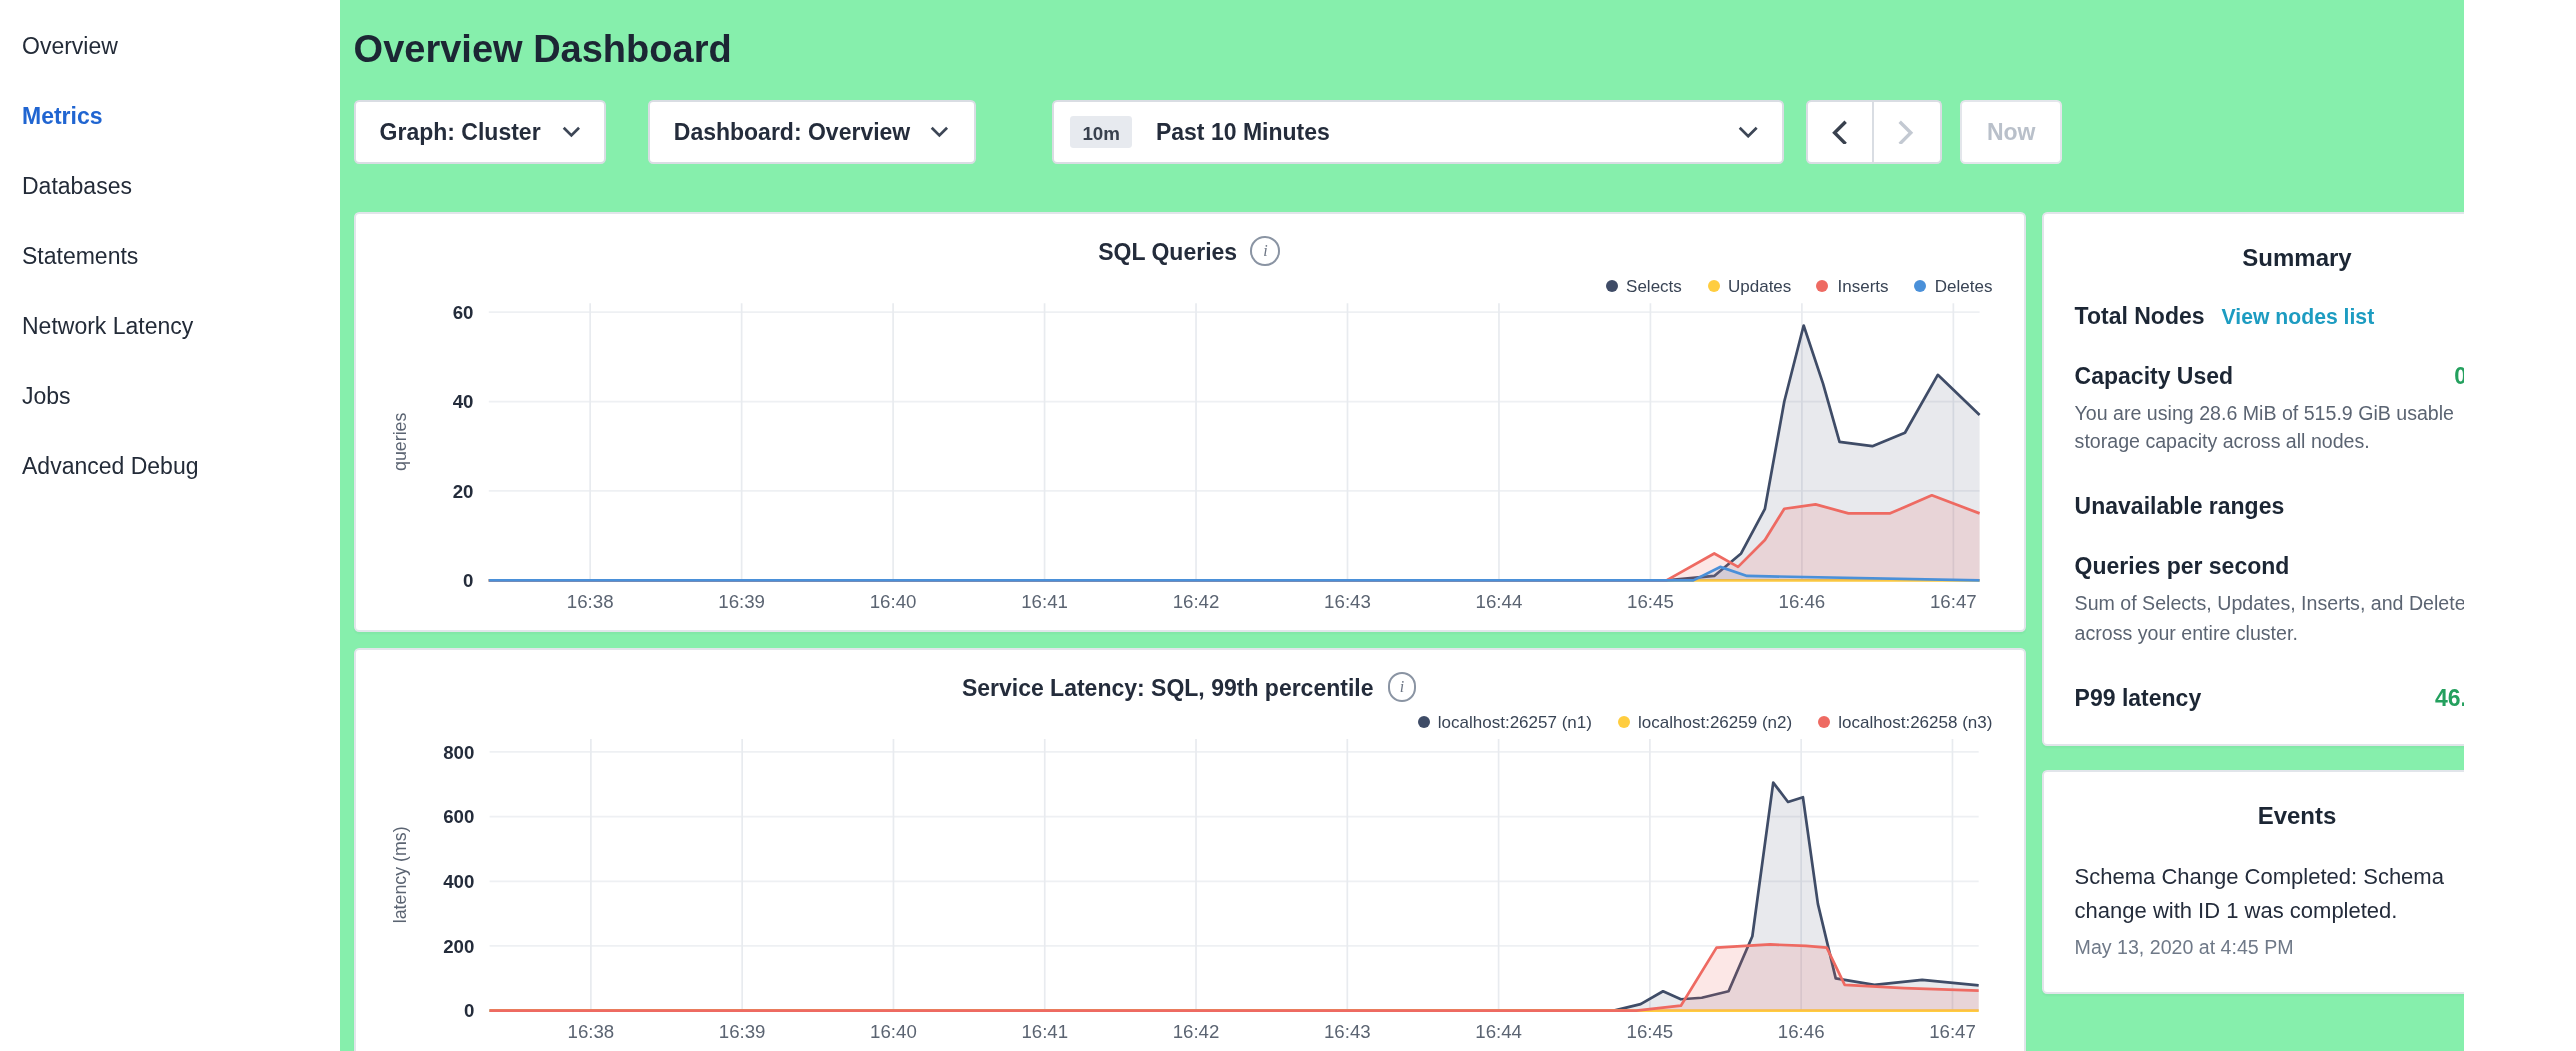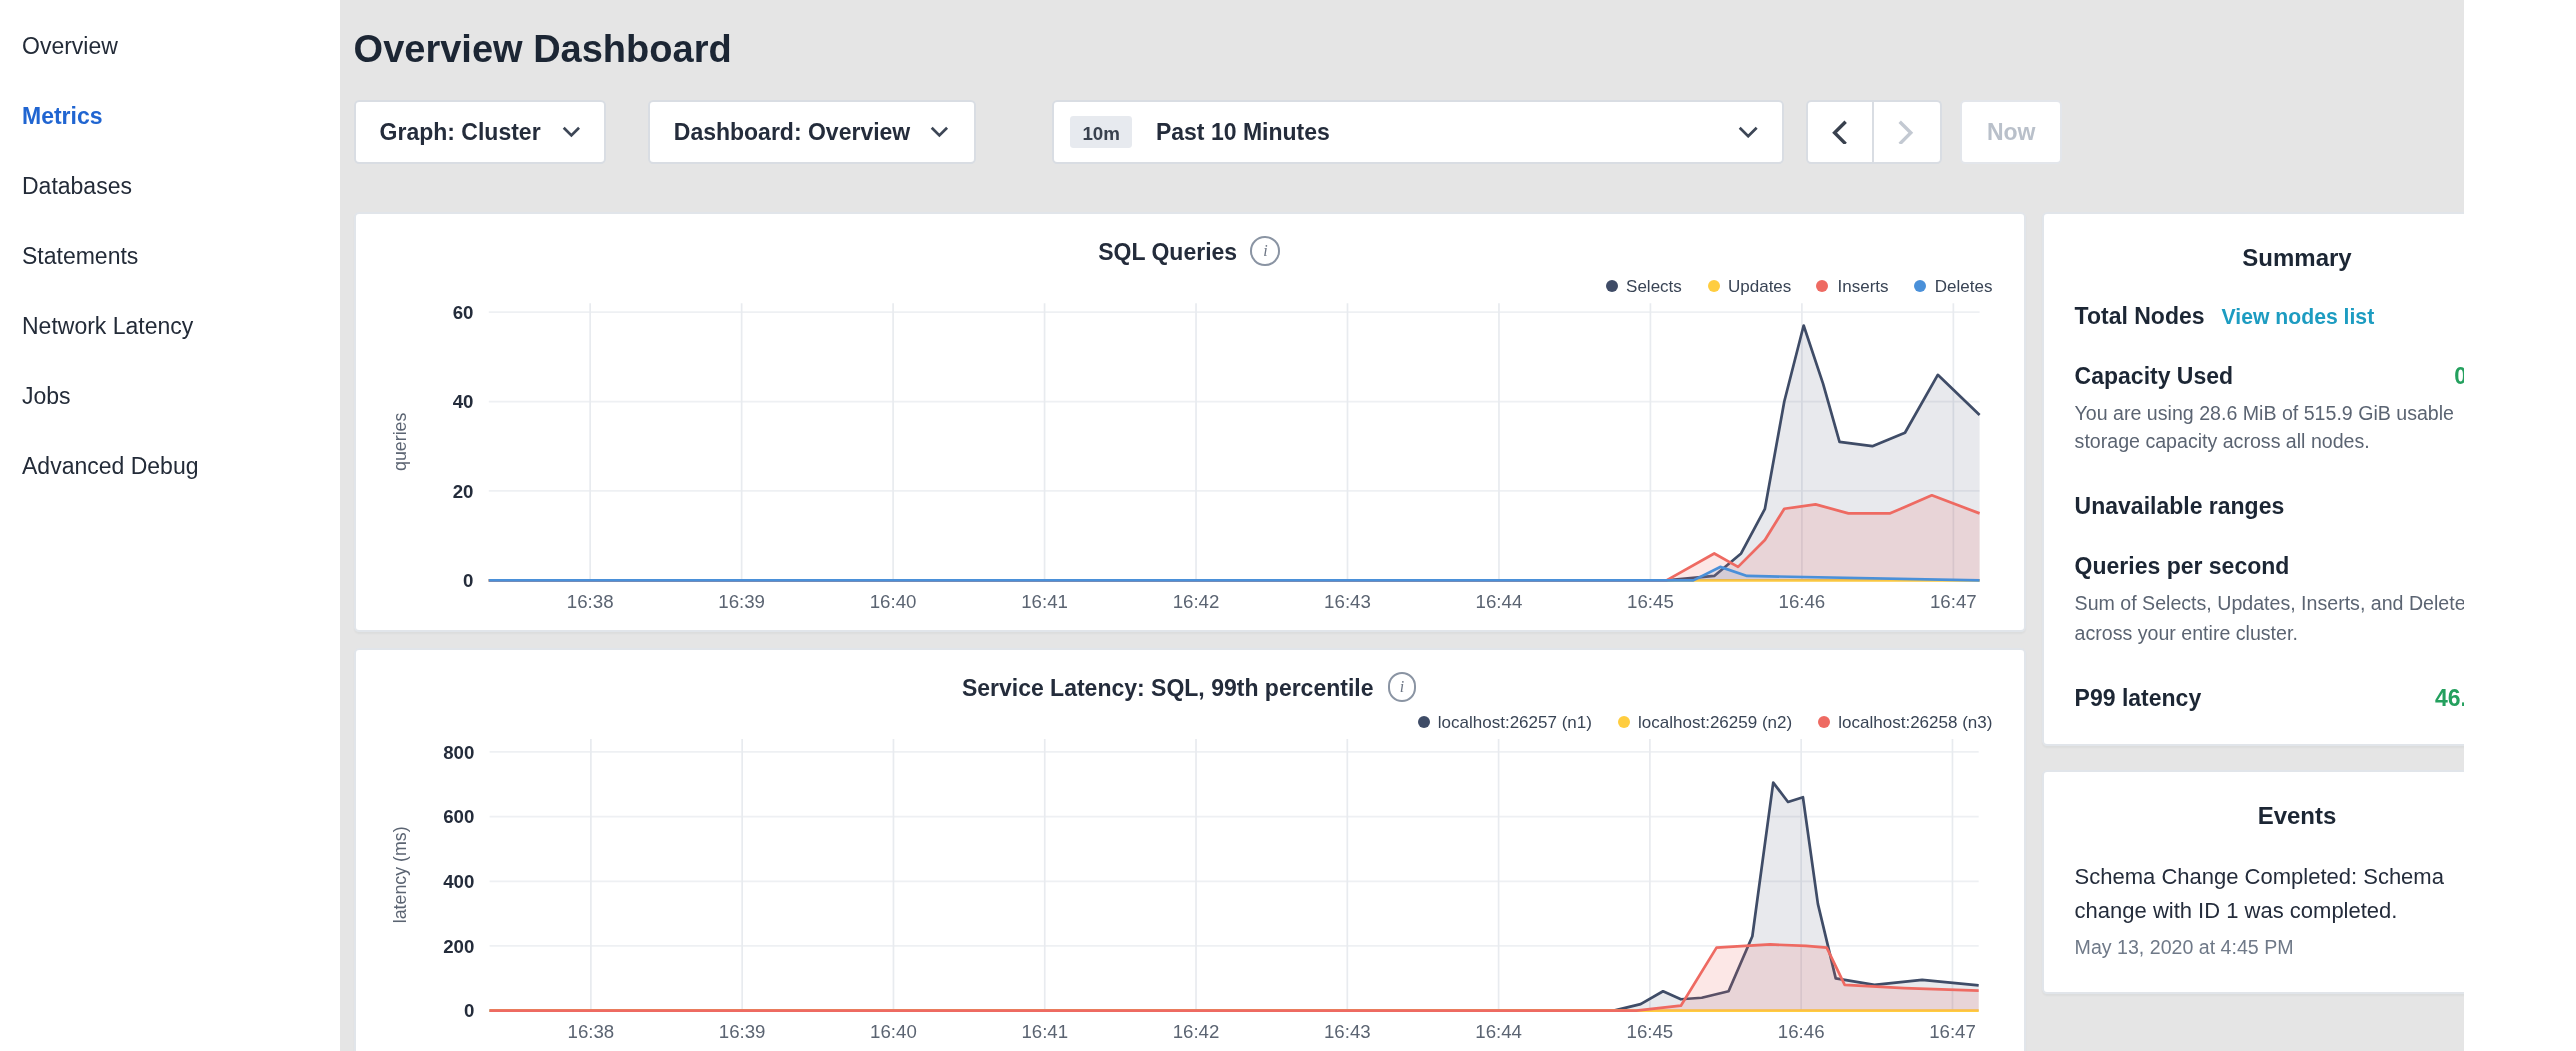--- a/index.html
+++ b/index.html
@@ -1,16 +1,16 @@
 <!DOCTYPE html>
 <html style="font-size:13.6px"><head>
 <meta charset="utf-8">
 <style>
   html,body{margin:0;padding:0;background:#ffffff;}
-  .stage{width:2464px;height:1051px;overflow:hidden;background:#e5e5e5;}
+  .stage{width:2464px;height:1051px;overflow:hidden;background:#86efac;}
   .scale{width:1288px;height:526px;transform:scale(2);transform-origin:0 0;
          font-family:"Liberation Sans",sans-serif;color:#242c3b;overflow:hidden;}
   .app{display:flex;height:100%;}
 
   
   .sidebar{width:170px;box-sizing:border-box;padding:5.1px 0 0 11px;background:#ffffff;flex:none;}
   .side-item{height:35px;display:flex;align-items:center;font-size:11.5px;color:#232b38;cursor:pointer;}
   .side-item.active{color:#2065d1;font-weight:700;}
 
   

